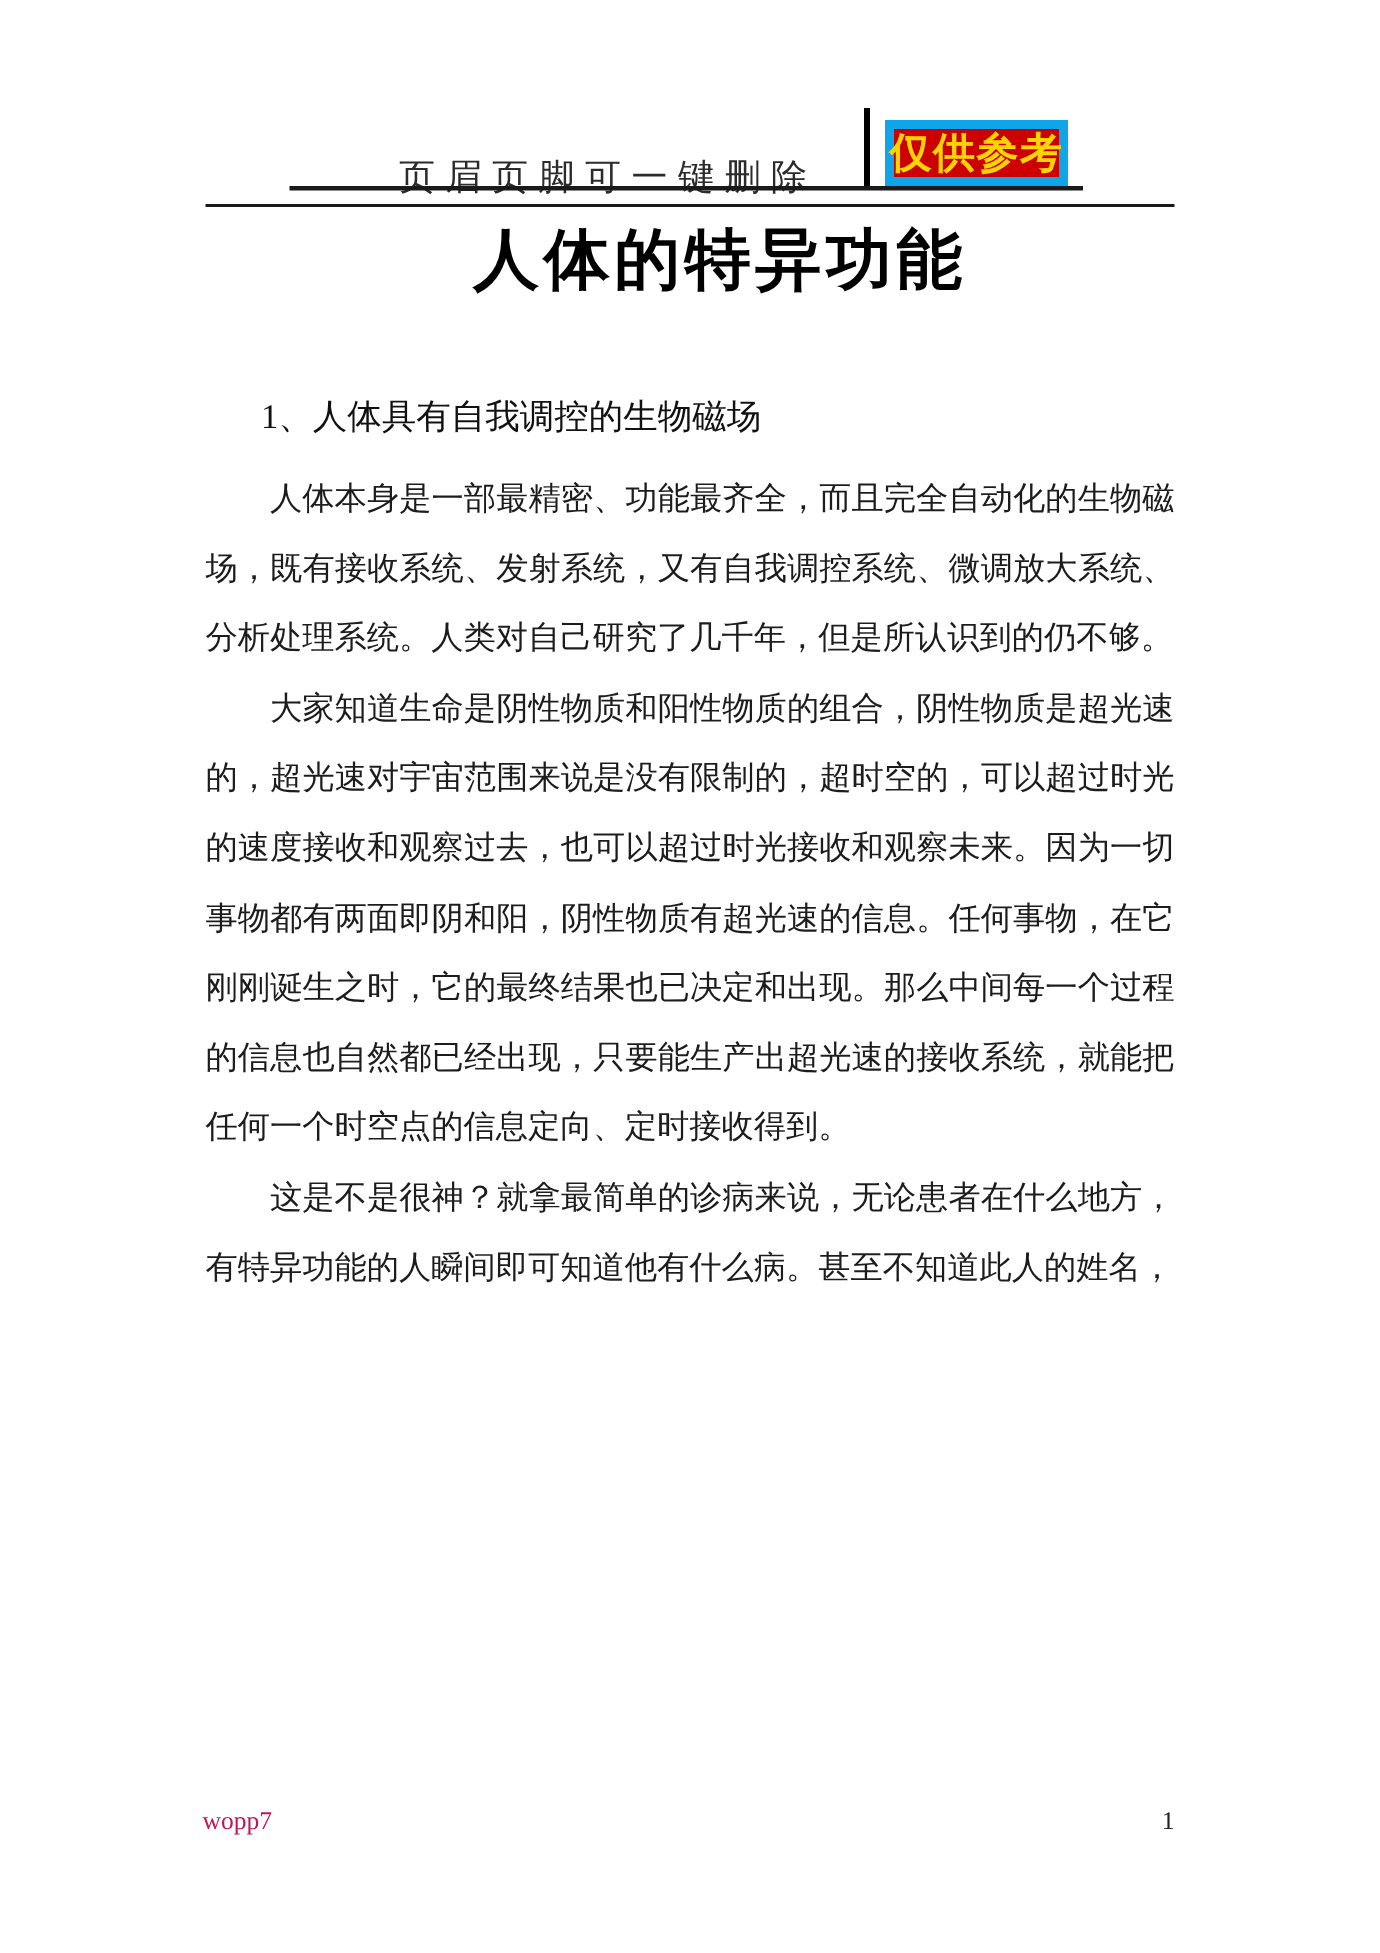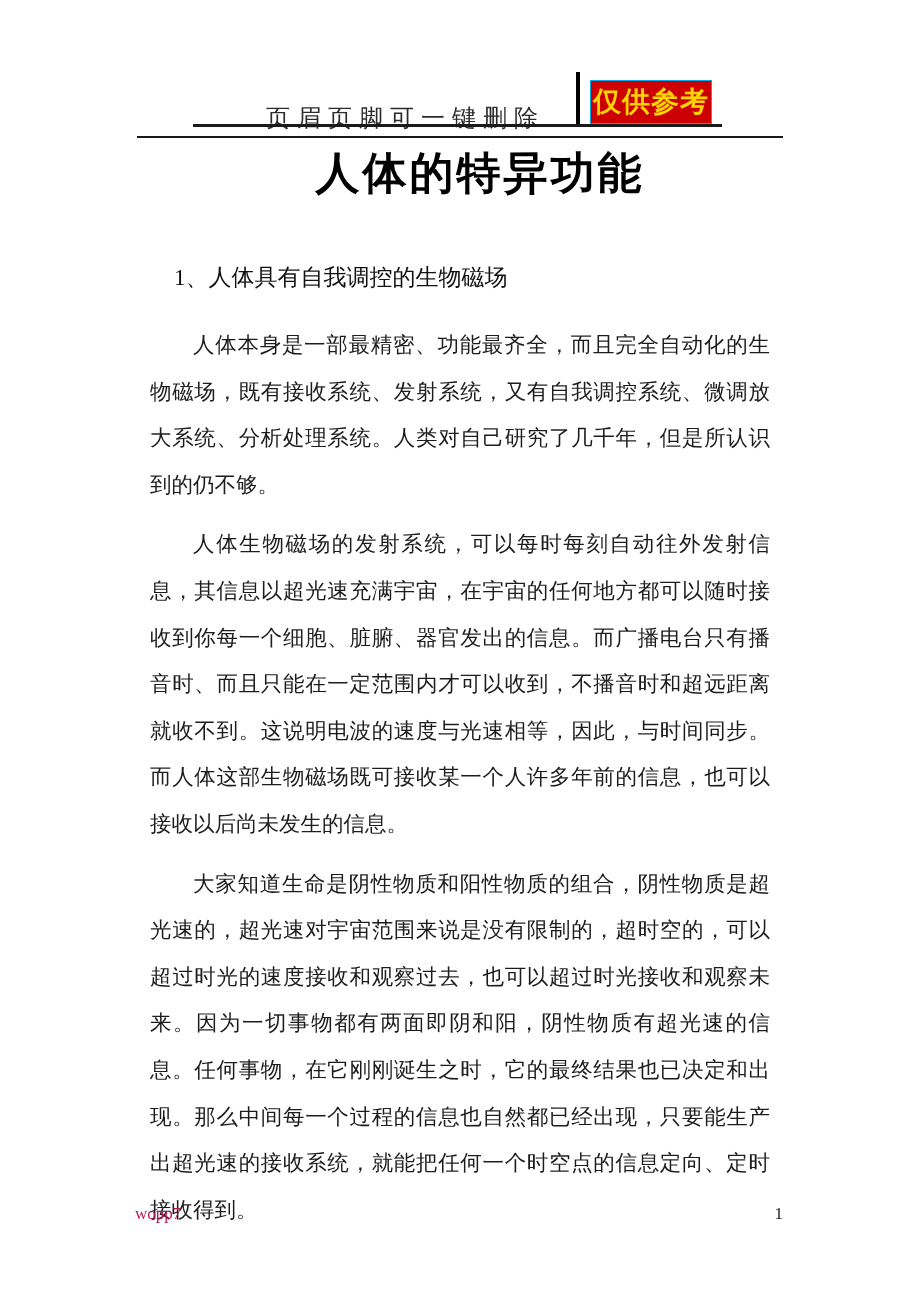--- a/index.html
+++ b/index.html
@@ -19,21 +19,21 @@
     white-space:nowrap;
     margin-top:20px;
   }
   .hdr-vbar{
     position:absolute;left:576px;top:72px;
     width:4px;height:52px;background:#000;
   }
   .hdr-badge{
     position:absolute;left:590px;top:80px;
     width:122px;height:44px;
-    background:#cc0000;border:1px solid #0ea5e9;
+    background:#cc0000;border:6px solid #0ea5e9;
     box-sizing:border-box;
     display:flex;align-items:center;justify-content:center;
     font-size:28px;font-weight:bold;letter-spacing:1px;
     color:#ffd400;
     white-space:nowrap;
   }
   .hdr-rule-thick{
     position:absolute;left:193px;top:124px;
     width:529px;height:3px;background:#1a1a1a;
   }
@@ -51,21 +51,21 @@
   }
   .section-heading{
     position:absolute;left:137px;top:262px;width:646px;
     padding-left:37px;box-sizing:border-box;
     font-size:23px;font-weight:normal;color:#111;
   }
   .body-text{
     position:absolute;left:137px;top:309px;width:646px;
   }
   .para{
-    margin:13px;
+    margin:0;
     font-size:21.5px;line-height:46.6px;
     text-align:justify;
     text-indent:43px;
     color:#1c1c1c;
   }
   
   .footer-author{
     position:absolute;left:135px;top:1204px;
     font-size:17px;color:#be185d;
   }
@@ -82,20 +82,20 @@
   <div class="hdr-note">页眉页脚可一键删除</div>
   <div class="hdr-vbar"></div>
   <div class="hdr-badge">仅供参考</div>
   <div class="hdr-rule-thick"></div>
   <div class="hdr-rule-thin"></div>
 
   <div class="doc-title">人体的特异功能</div>
   <div class="section-heading">1、人体具有自我调控的生物磁场</div>
   <div class="body-text">
       <p class="para">人体本身是一部最精密、功能最齐全，而且完全自动化的生物磁场，既有接收系统、发射系统，又有自我调控系统、微调放大系统、分析处理系统。人类对自己研究了几千年，但是所认识到的仍不够。</p>
-      <p class="para">人体生物磁场的发射系统，可以每时每刻自动往外发射信息，其信息以超光速充满宇宙，在宇宙的任何地方都可以随时接收到你每一个细胞、脏腑、器官发出的信息。而广播电台只有播音时、而且只能在一定范围内才可以收到，不播音时和超远距离就收不到。这说明电波的速度与光速相等，因此，与时间同步。而人体这部生物磁场既可接收某一个人许多年前的信息，也可以接收以后尚未发生的信息。</p>
       <p class="para">大家知道生命是阴性物质和阳性物质的组合，阴性物质是超光速的，超光速对宇宙范围来说是没有限制的，超时空的，可以超过时光的速度接收和观察过去，也可以超过时光接收和观察未来。因为一切事物都有两面即阴和阳，阴性物质有超光速的信息。任何事物，在它刚刚诞生之时，它的最终结果也已决定和出现。那么中间每一个过程的信息也自然都已经出现，只要能生产出超光速的接收系统，就能把任何一个时空点的信息定向、定时接收得到。</p>
+      <p class="para">这是不是很神？就拿最简单的诊病来说，无论患者在什么地方，有特异功能的人瞬间即可知道他有什么病。甚至不知道此人的姓名，</p>
     </div>
 
   <div class="footer-author">wopp7</div>
   <div class="footer-pagenum">1</div>
 
 </div>
 
 </body></html>

